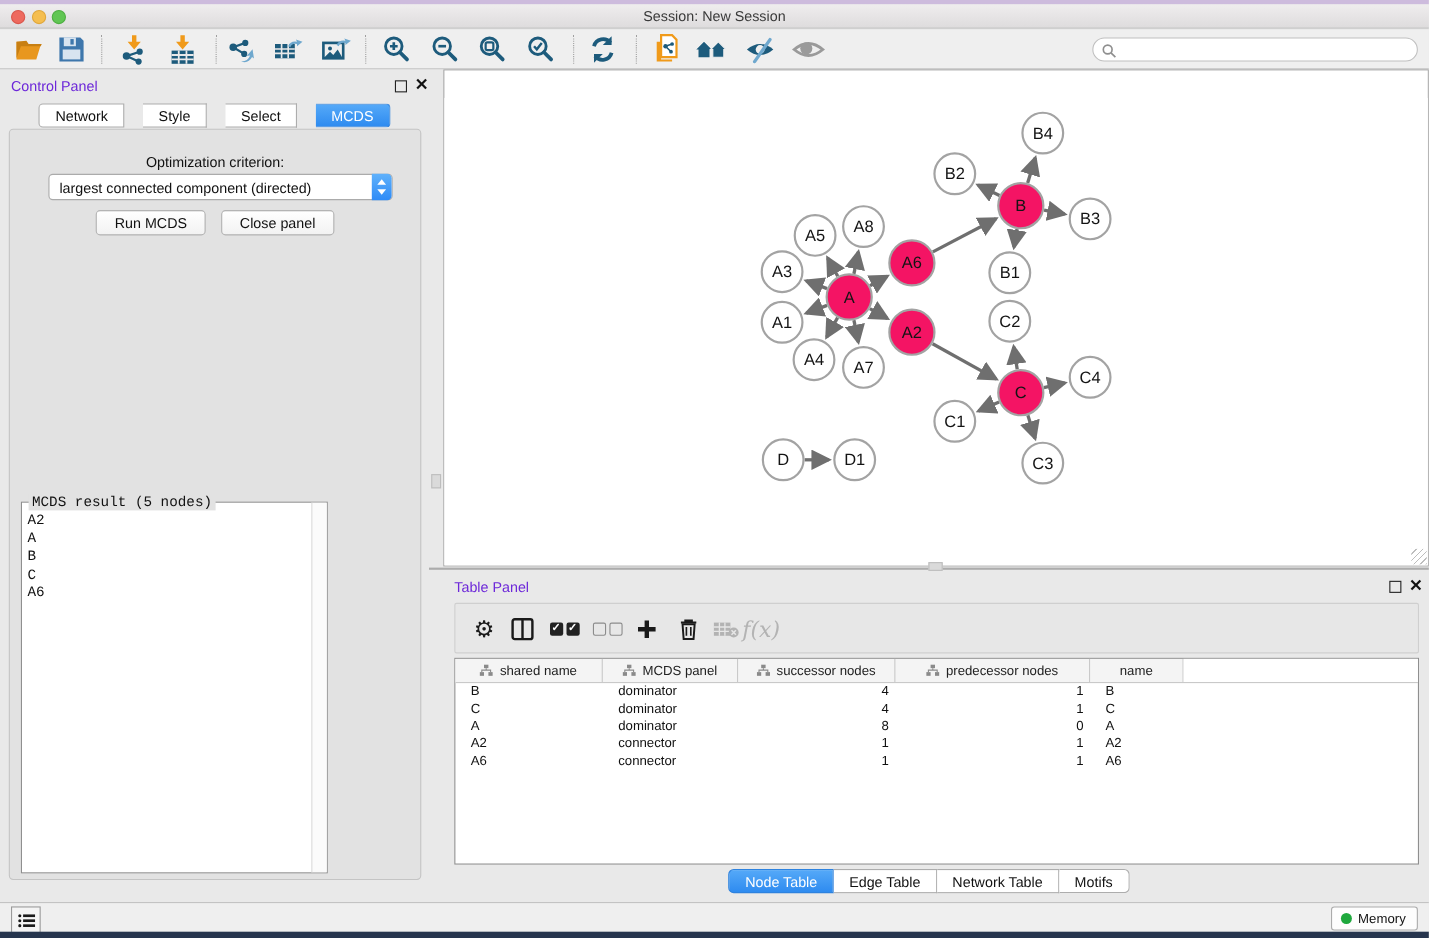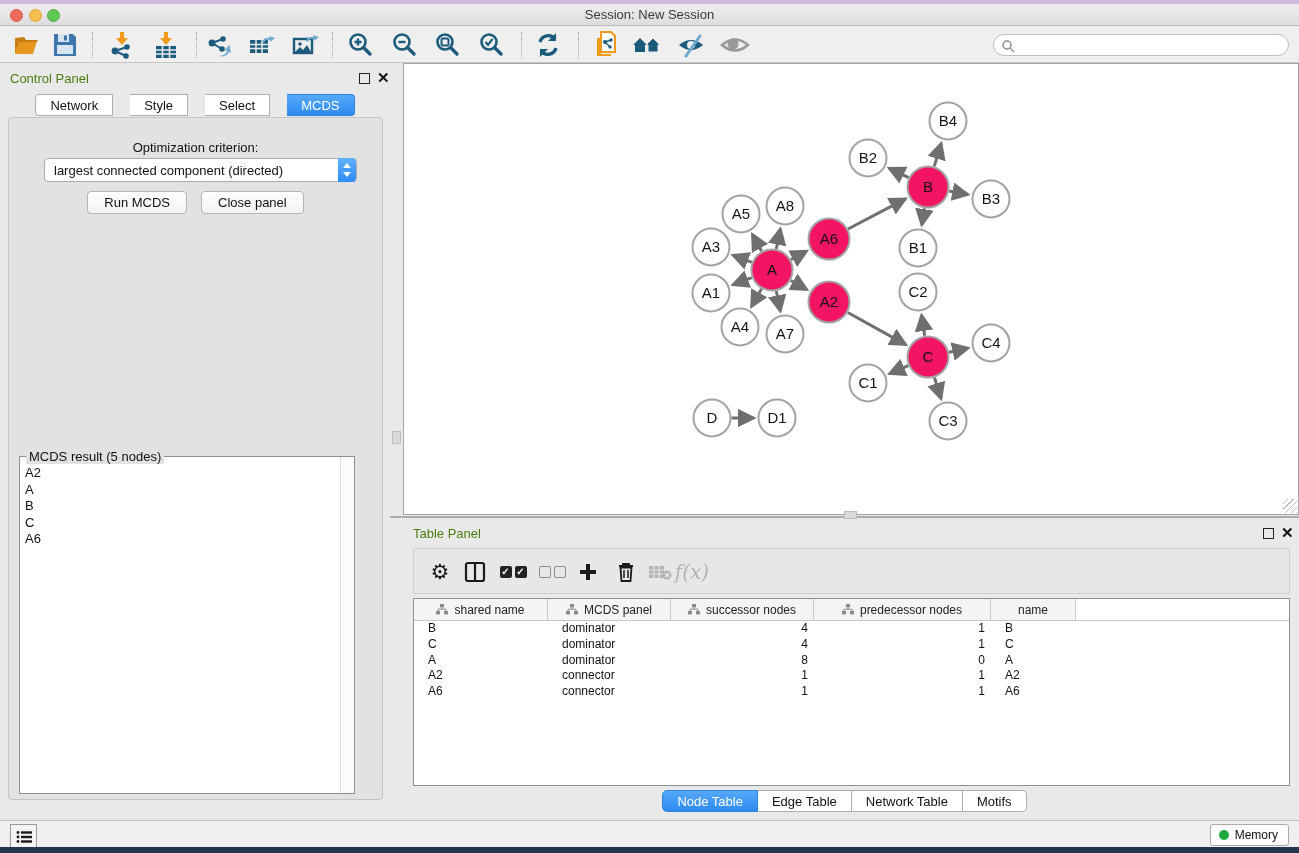--- a/index.html
+++ b/index.html
@@ -25,21 +25,21 @@
     align-items:center; justify-content:center; cursor:default; }
   .tbsep { position:absolute; top:5px; height:26px; width:0; border-left:1px dotted #9F9F9F; }
   .searchbox { position:absolute; right:10px; top:7px; width:296px; height:22px;
     background:#fff; border:1px solid #C0C0C0; border-radius:11px; }
   .searchbox input { position:absolute; left:26px; top:1px; width:260px; height:18px;
     border:none; outline:none; font-size:12px; background:transparent; }
   .searchbox svg { position:absolute; left:7px; top:4px; }
 
   
   .control-panel { position:absolute; left:0; top:63px; width:390px; height:757px; }
-  .panel-header { position:absolute; left:10px; top:8px; font-size:13px; color:#4d7c0f; }
+  .panel-header { position:absolute; left:10px; top:8px; font-size:13px; color:#6d28d9; }
   .panel-float { position:absolute; width:11px; height:11px; border:1.5px solid #222; top:10px; }
   .panel-close { position:absolute; top:6px; font-size:15px; font-weight:bold; color:#111; line-height:17px; }
   .cp-tabs { position:absolute; left:0; right:0; top:31px; display:flex; justify-content:center;gap:17px; }
   .tab { height:22px; padding:0 14px; font-size:13px; line-height:21px; background:#fff;
     border:1px solid #ADADAD; border-left:none; color:#111; }
   .tab:first-child { border-left:1px solid #ADADAD; border-radius:4px 0 0 4px; }
   .tab:last-child { border-radius:0 4px 4px 0; }
   .tab.selected { background:linear-gradient(#55A9F8,#2E8BF0); border-color:#2E82DE; color:#fff; }
   .cp-content { position:absolute; left:8px; top:54px; width:375px; height:683px;
     background:#E2E2E2; border:1px solid #C4C4C4; border-radius:4px; }
@@ -50,22 +50,22 @@
   .criterion-select .stepper { position:absolute; right:0; top:-1px; bottom:-1px; width:18px;
     background:linear-gradient(#5FB1FB,#2E8BF7); border-radius:0 4px 4px 0; }
   .stepper .up, .stepper .dn { position:absolute; left:5px; width:0; height:0;
     border-left:4px solid transparent; border-right:4px solid transparent; }
   .stepper .up { top:5px; border-bottom:5px solid #fff; }
   .stepper .dn { bottom:5px; border-top:5px solid #fff; }
   .cp-buttons { position:absolute; left:0; right:0; top:73px; display:flex; justify-content:center; gap:14px; }
   .btn { height:23px; padding:0 16px; background:linear-gradient(#FFFFFF,#F2F2F2);
     border:1px solid #B4B4B4; border-radius:4px; font-size:13px; color:#111;
     font-family:"Liberation Sans",sans-serif; }
-  .mcds-fieldset { position:absolute; left:10px; top:338px; width:336px; height:338px;
-    background:#fff; border:1px solid #8F8F8F; }
+  .mcds-fieldset { position:absolute; left:10px; top:338px; width:279px; height:338px;
+    background:#fff; border:1px solid #8F8F8F;font-family:Liberation Mono, monospace; }
   .mcds-legend { position:absolute; left:6px; top:-8px; background:#E2E2E2; padding:0 3px;
     font-size:13px; color:#111; }
   .mcds-list { position:absolute; left:1px; top:8px; right:15px; bottom:1px;
     overflow:hidden; font-size:13px; color:#111; }
   .mcds-list div { padding:1px 0 1px 4px; line-height:14.5px; }
   .mcds-scroll { position:absolute; right:0; top:0; bottom:0; width:14px;
     background:#FBFBFB; border-left:1px solid #DCDCDC; }
 
   
   .vgrip { position:absolute; left:392px; top:431px; width:9px; height:13px;

